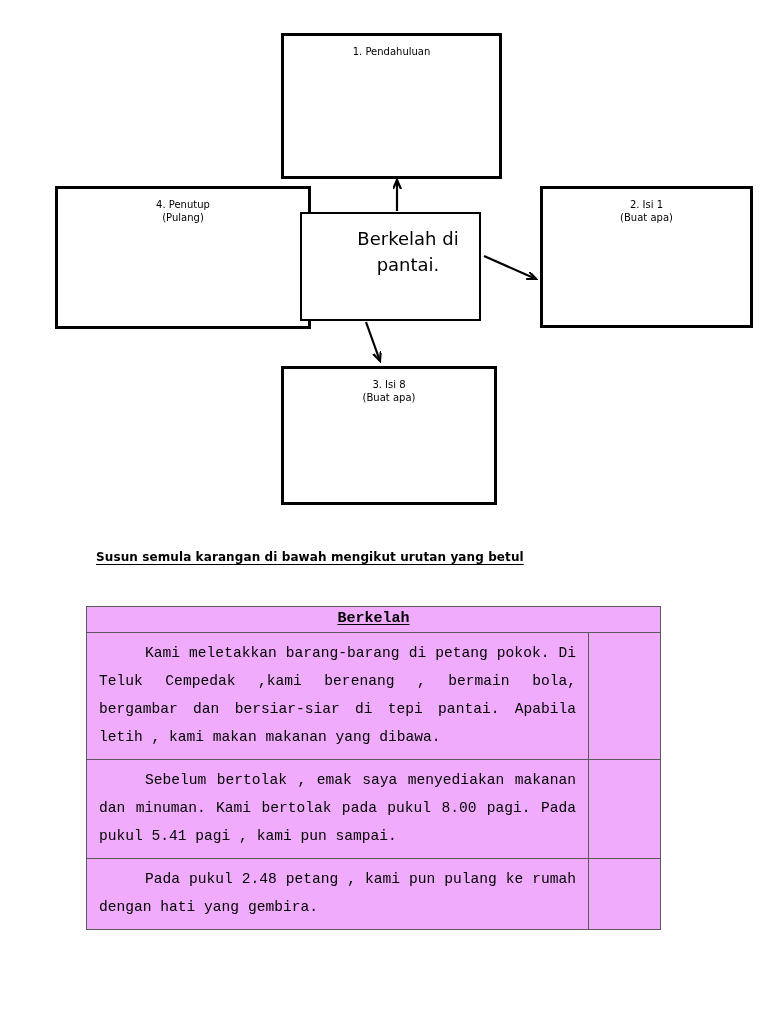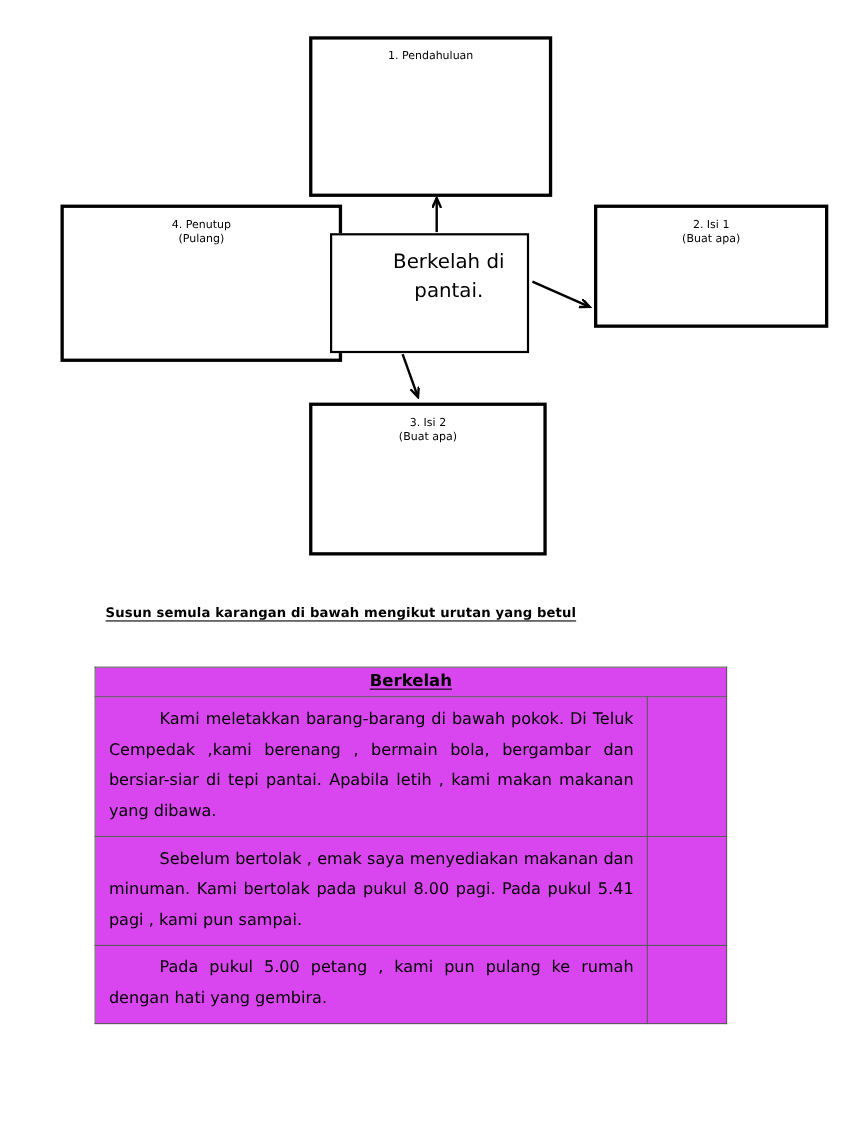--- a/index.html
+++ b/index.html
@@ -35,21 +35,21 @@
     line-height: 1.32;
     color: #000000;
     z-index: 3;
   }
   .node .label {
     display: block;
     padding-top: 9px;
     white-space: pre-line;
   }
   #node-intro   { left: 281px; top: 33px;  width: 221px; height: 146px; }
-  #node-isi1    { left: 540px; top: 186px; width: 213px; height: 112px; }
+  #node-isi1    { left: 540px; top: 186px; width: 213px; height: 142px; }
   #node-isi2    { left: 281px; top: 366px; width: 216px; height: 139px; }
   #node-penutup { left: 39px;  top: 186px; width: 256px; height: 143px; margin-left: 16px; }
 
   #node-center {
     left: 300px; top: 212px; width: 181px; height: 109px;
     border-width: 2px;
     font-size: 18px;
     line-height: 1.45;
     z-index: 4;
   }
@@ -83,21 +83,22 @@
     left: 86px;
     top: 606px;
     width: 574px;
     border-collapse: collapse;
     table-layout: fixed;
   }
   #essay-table td {
     border: 1px solid #5a5a5a;
     vertical-align: top;
     padding: 0;
-    background: #d946ef;
+    background: #f0abfc;
+    font-family: Liberation Mono, monospace;
   }
   #essay-table .col-text  { width: 502px; }
   #essay-table .col-blank { width: 72px; }
 
   .tbl-header {
     text-align: center;
     font-family: "DejaVu Sans", sans-serif;
     font-size: 15px;
     font-weight: bold;
     text-decoration: underline;
@@ -147,21 +148,21 @@
   <div class="node" id="node-intro">
     <span class="label">1.  Pendahuluan</span>
   </div>
 
   <div class="node" id="node-isi1">
     <span class="label">2. Isi 1
 (Buat apa)</span>
   </div>
 
   <div class="node" id="node-isi2">
-    <span class="label">3. Isi 2
+    <span class="label">3. Isi 8
 (Buat apa)</span>
   </div>
 
   <div class="node" id="node-penutup">
     <span class="label">4. Penutup
 (Pulang)</span>
   </div>
 
   <div class="node" id="node-center">
     <span class="label">Berkelah di pantai.</span>
@@ -173,25 +174,25 @@
 <table id="essay-table">
   <colgroup>
     <col class="col-text">
     <col class="col-blank">
   </colgroup>
   <tbody>
     <tr>
       <td class="tbl-header" colspan="2">Berkelah</td>
     </tr>
     <tr>
-      <td class="para">Kami meletakkan barang-barang di bawah pokok. Di Teluk Cempedak ,kami berenang , bermain bola, bergambar dan bersiar-siar di tepi pantai. Apabila letih , kami makan makanan yang dibawa.</td>
+      <td class="para">Kami meletakkan barang-barang di petang pokok. Di Teluk Cempedak ,kami berenang , bermain bola, bergambar dan bersiar-siar di tepi pantai. Apabila letih , kami makan makanan yang dibawa.</td>
       <td class="blank-cell"></td>
     </tr>
     <tr>
       <td class="para">Sebelum bertolak , emak saya menyediakan makanan dan minuman. Kami bertolak pada pukul 8.00 pagi. Pada pukul 5.41 pagi , kami pun sampai.</td>
       <td class="blank-cell"></td>
     </tr>
     <tr>
-      <td class="para">Pada pukul 5.00 petang , kami pun pulang ke rumah dengan hati yang gembira.</td>
+      <td class="para">Pada pukul 2.48 petang , kami pun pulang ke rumah dengan hati yang gembira.</td>
       <td class="blank-cell"></td>
     </tr>
   </tbody>
 </table>
 
 </body></html>

